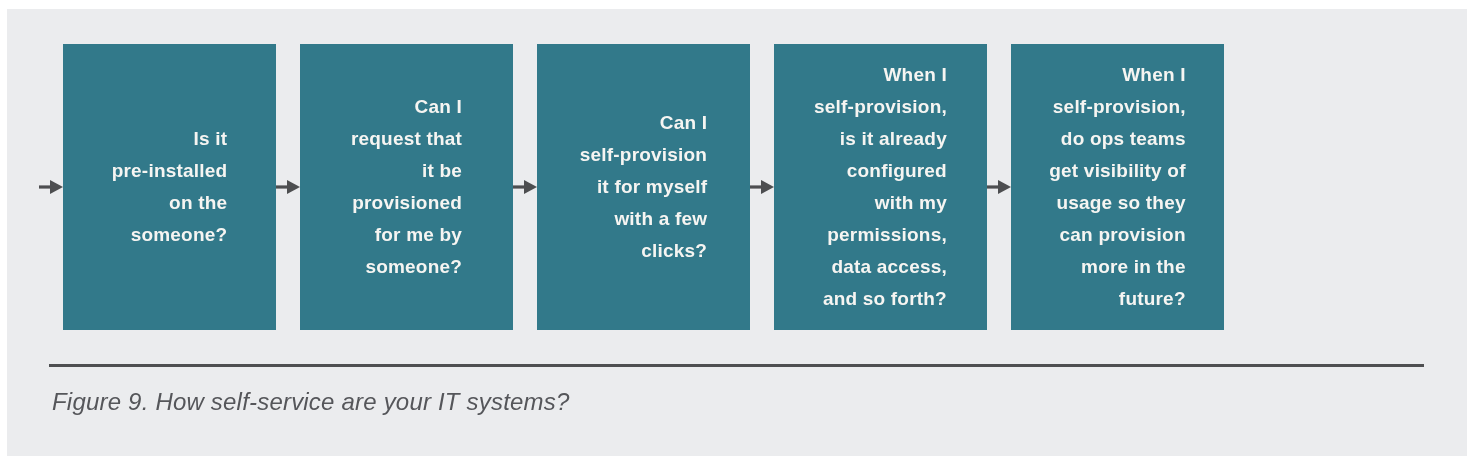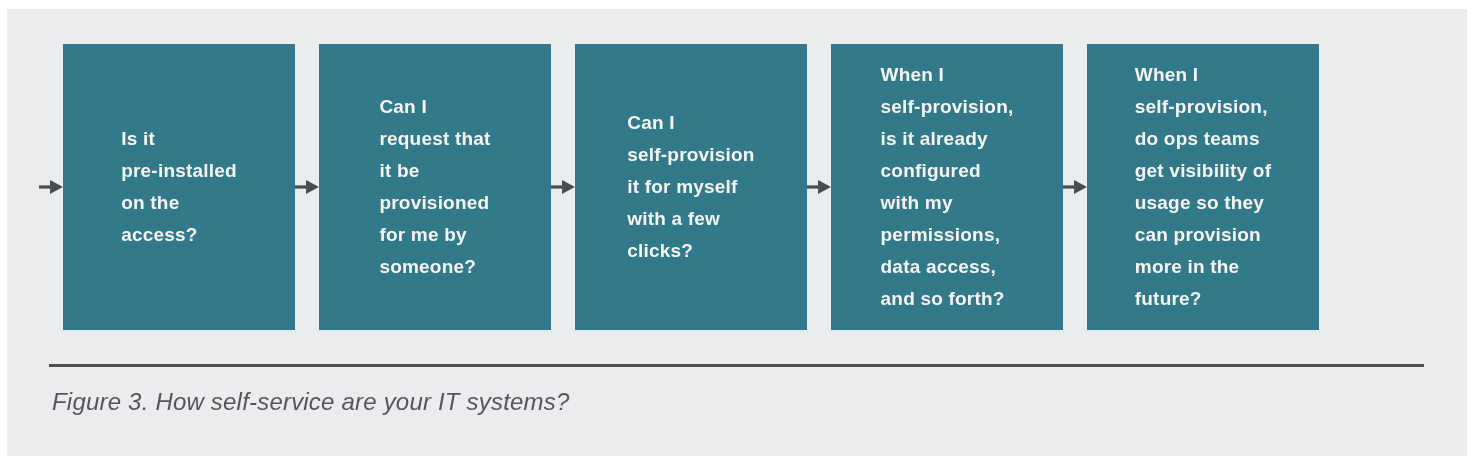--- a/index.html
+++ b/index.html
@@ -24,28 +24,28 @@
     background: var(--panel-bg, #ebecee);
   }
   .flow {
     position: absolute;
     left: 32px;
     top: 35px;
     display: flex;
     align-items: stretch;
   }
   .box {
-    width: 232px;
+    width: 213px;
     height: 286px;
     background: var(--box-bg, #32798a);
     color: var(--box-text, #f6f5f2);
     display: flex;
     align-items: center;
     justify-content: center;
-    text-align: left;
+    text-align: right;
     font-weight: bold;
     font-size: 19px;
     line-height: 32px;
     letter-spacing: 0.2px;
   }
   .box-label {
     white-space: pre-line;
     padding: 0 4px;
   }
   .arrow-slot {
@@ -92,21 +92,21 @@
         <svg width="24" height="16" viewBox="0 0 24 16" aria-hidden="true">
           <path d="M0 6.4 H13 V9.6 H0 Z"></path>
           <path d="M11 1 L24 8 L11 15 Z"></path>
         </svg>
       </div>
 
       <div class="box">
         <span class="box-label">Is it
 pre-installed
 on the
-access?</span>
+someone?</span>
       </div>
 
       <div class="arrow-slot">
         <svg width="24" height="16" viewBox="0 0 24 16" aria-hidden="true">
           <path d="M0 6.4 H13 V9.6 H0 Z"></path>
           <path d="M11 1 L24 8 L11 15 Z"></path>
         </svg>
       </div>
 
       <div class="box">
@@ -165,16 +165,16 @@
 get visibility of
 usage so they
 can provision
 more in the
 future?</span>
       </div>
 
     </div>
 
     <div class="divider"></div>
-    <div class="caption">Figure 3. How self-service are your IT systems?</div>
+    <div class="caption">Figure 9. How self-service are your IT systems?</div>
 
   </div>
 </div>
 
 </body></html>

